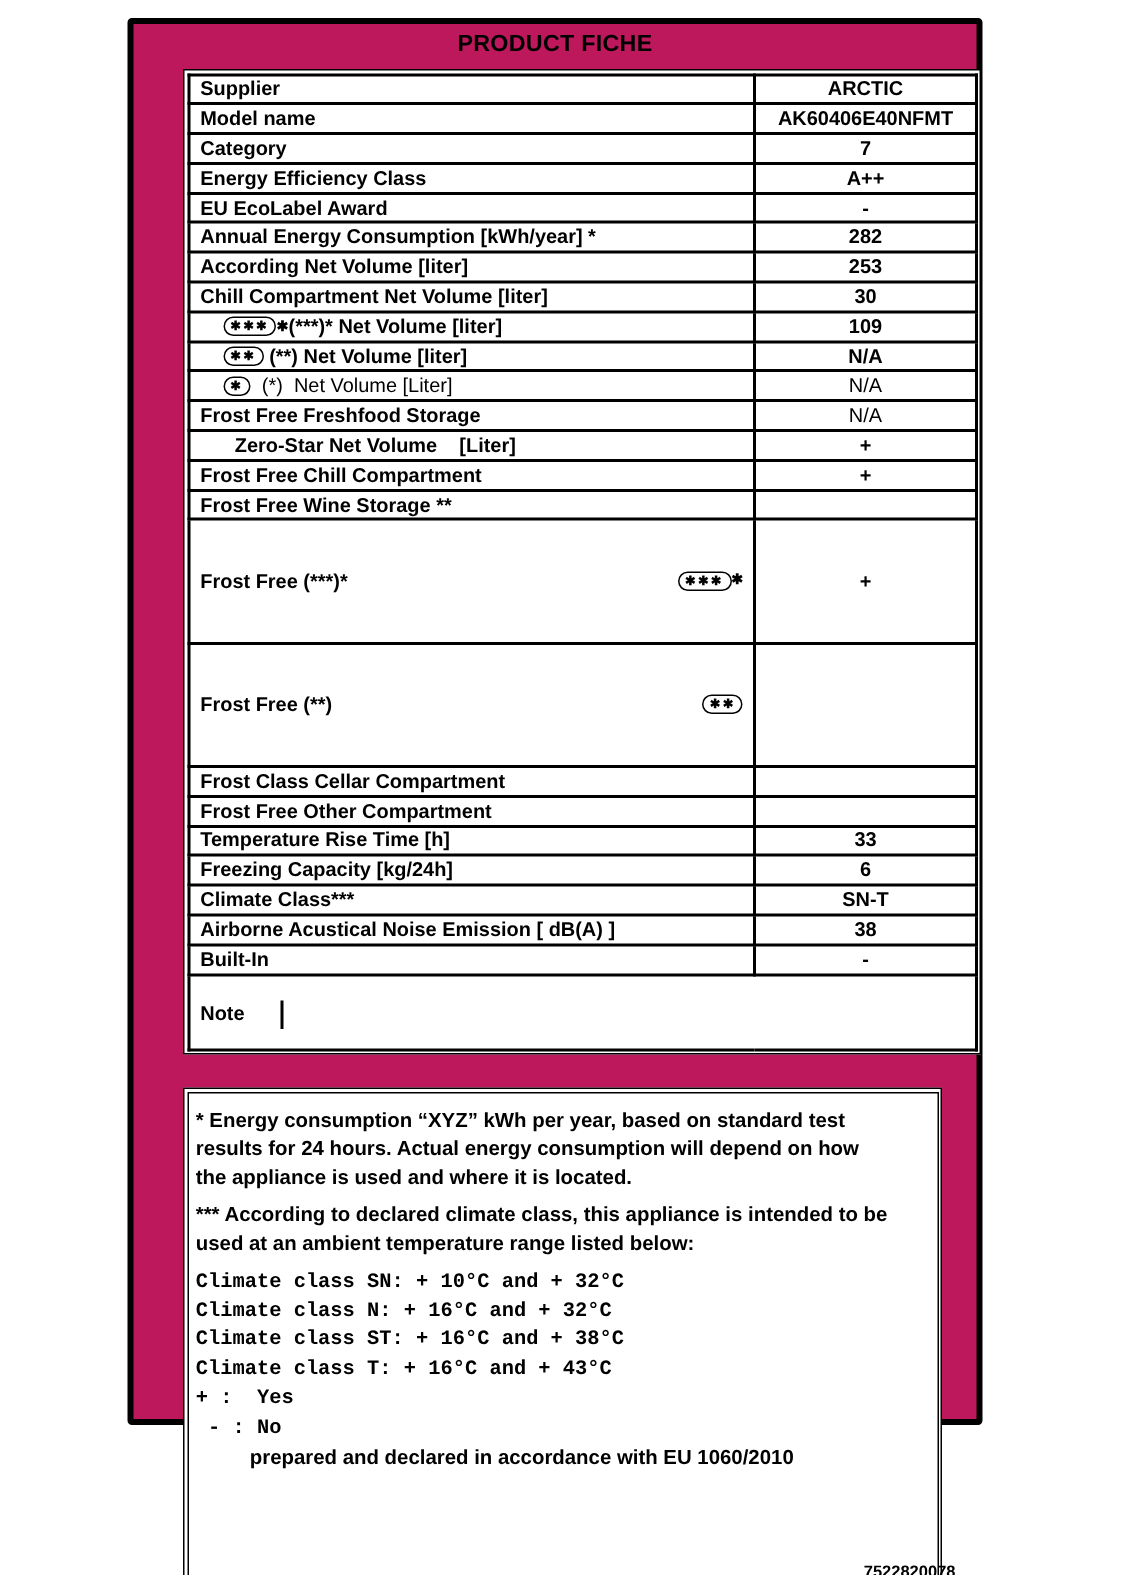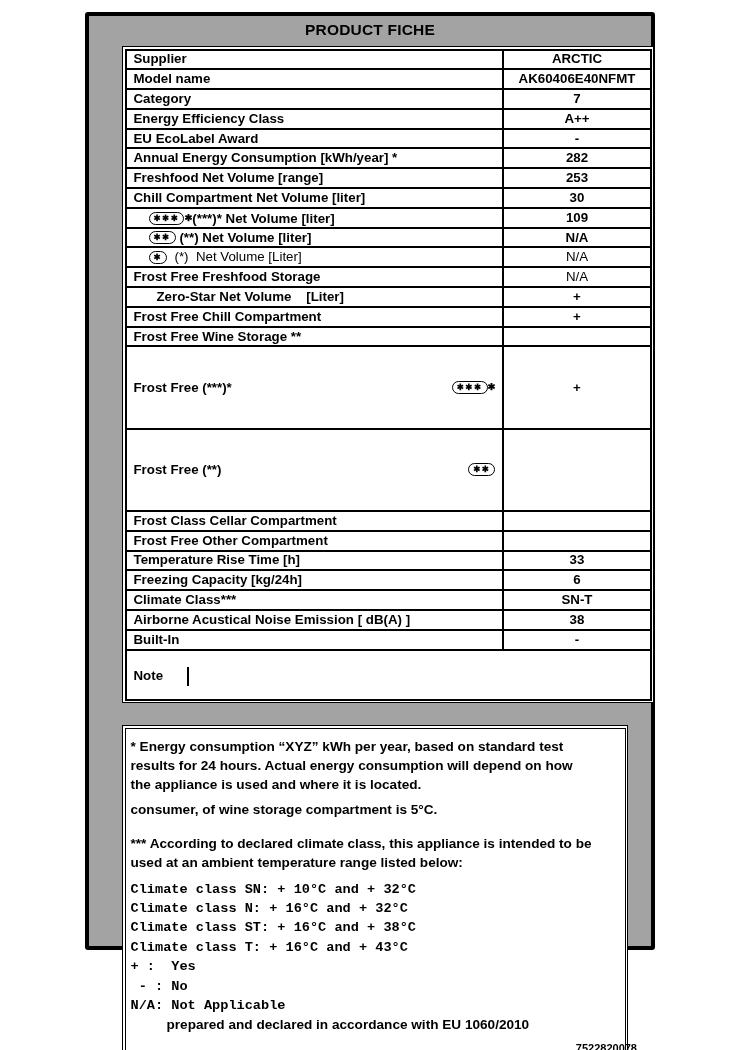--- a/index.html
+++ b/index.html
@@ -6,21 +6,21 @@
   body{
     width:750px;height:1050px;background:#ffffff;position:relative;
     font-family:"Liberation Sans", sans-serif;color:#000;overflow:hidden;
   }
   .page-corner-frame{
     position:absolute;left:-8px;top:-8px;width:766px;height:1070px;
     border:3px solid #000;border-radius:20px;box-sizing:border-box;pointer-events:none;
   }
   .outer-box{
     position:absolute;left:85px;top:12px;width:570px;height:938px;
-    border:4px solid #000;border-radius:3px;box-sizing:border-box;background:#a3a3a3;
+    border:4px solid #000;border-radius:3px;box-sizing:border-box;background:#be185d;
   }
   .title{
     text-align:center;font-weight:bold;font-size:15.5px;margin-top:5px;letter-spacing:.2px;
   }
   
   .dbl{border:1.5px solid #000;padding:1.5px;box-sizing:border-box;background:#fff;}
   .tbl-wrap{margin:7px 0 0 33px;width:532px;}
   table{border-collapse:collapse;width:100%;table-layout:fixed;}
   td{
     border:2px solid #000;font-size:13.3px;font-weight:bold;
@@ -94,21 +94,21 @@
         </tr>
         <tr>
           <td>EU EcoLabel Award</td>
           <td class="val">-</td>
         </tr>
         <tr>
           <td>Annual Energy Consumption [kWh/year] *</td>
           <td class="val">282</td>
         </tr>
         <tr>
-          <td>Freshfood Net Volume [range]</td>
+          <td>According Net Volume [liter]</td>
           <td class="val">253</td>
         </tr>
         <tr>
           <td>Chill Compartment Net Volume [liter]</td>
           <td class="val">30</td>
         </tr>
         <tr>
           <td class="ind1"><span class="pill">✱✱✱</span><span class="star-suffix">✱</span><span>(***)* Net Volume [liter]</span></td>
           <td class="val">109</td>
         </tr>
@@ -190,32 +190,30 @@
       </tbody>
     </table>
   </div>
 
   <div class="dbl fn-wrap">
     <div class="fn-inner">
       <div class="fn-line">* Energy consumption “XYZ” kWh per year, based on standard test</div>
       <div class="fn-line">results for 24 hours. Actual energy consumption will depend on how</div>
       <div class="fn-line mb6">the appliance is used and where it is located.</div>
 
-      <div class="fn-line mb15">consumer, of wine storage compartment is 5°C.</div>
 
       <div class="fn-line">*** According to declared climate class, this appliance is intended to be</div>
       <div class="fn-line mb8">used at an ambient temperature range listed below:</div>
 
       <div class="cl-line">Climate class SN: + 10°C and + 32°C</div>
       <div class="cl-line">Climate class N: + 16°C and + 32°C</div>
       <div class="cl-line">Climate class ST: + 16°C and + 38°C</div>
       <div class="cl-line">Climate class T: + 16°C and + 43°C</div>
 
       <div class="cl-line">+ :  Yes</div>
       <div class="cl-line"> - : No</div>
-      <div class="cl-line">N/A: Not Applicable</div>
       <div class="compliance">prepared and declared in accordance with EU 1060/2010</div>
     </div>
   </div>
 
 </div>
 
 <div class="docnum">7522820078</div>
 
 </body></html>

